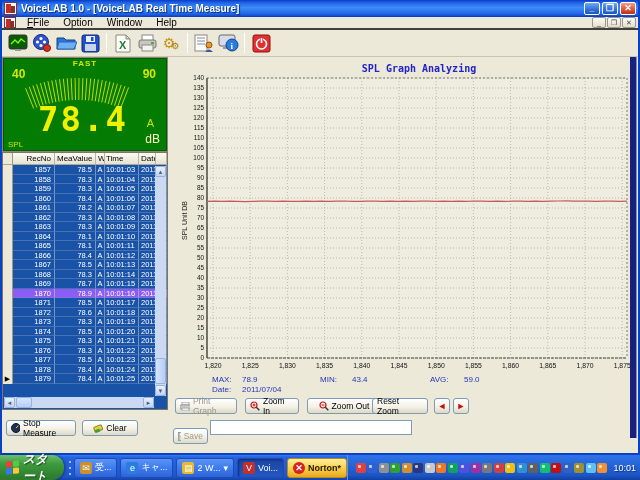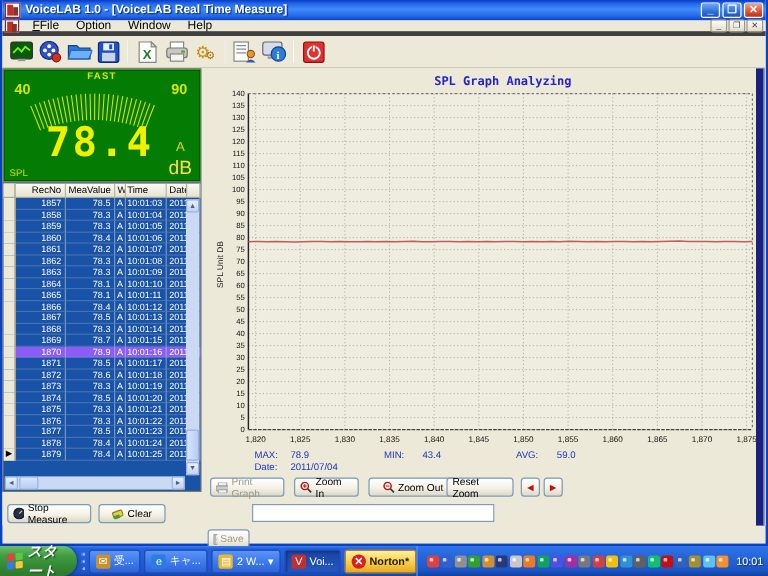--- a/index.html
+++ b/index.html
@@ -20,21 +20,21 @@
     display:inline-block; position:relative; flex:none; }
   .appicon:before { content:""; position:absolute; left:1px; top:1px; width:5px; height:9px; background:#C03028; }
   .appicon:after  { content:""; position:absolute; right:1px; top:3px; width:4px; height:7px; background:#88302A; }
   .winbtns { display:flex; gap:2px; flex:none; }
   .wbtn { width:16px; height:13px; border:1px solid #fff; border-radius:2px;
     background:linear-gradient(180deg,#6FA8F5,#2F6FD8 60%,#1E55B8); color:#fff;
     font-size:9px; line-height:11px; text-align:center; font-weight:bold; }
   .wbtn.close { background:linear-gradient(180deg,#F0A088,#E0583C 55%,#B83018); }
 
   .menubar { position:absolute; left:0; top:17px; right:0; height:13px; background:#ECE9D8;
-    display:flex; align-items:center; font-size:10px; color:#000; border-bottom:4px solid #404040; }
+    display:flex; align-items:center; font-size:10px; color:#000; border-bottom:2px solid #404040; }
   .menubar .micon { width:12px; height:11px; margin:0 4px 0 2px; }
   .menu-item { padding:0 7px; } 
   .menu-item b { font-weight:normal; text-decoration:underline; }
   .mdi-ctrls { margin-left:auto; display:flex; gap:1px; padding-right:2px; }
   .mdibtn { width:14px; height:11px; background:linear-gradient(180deg,#FDFCF8,#E2DECB);
     border:1px solid #9C9A86; border-radius:2px; font-size:7px; line-height:9px;
     text-align:center; color:#444; }
 
   .toolbar { position:absolute; left:0; top:30px; right:0; height:27px; background:#ECE9D8;
     border-bottom:1px solid #C8C4B0; display:flex; align-items:center; padding-left:4px; }
@@ -49,21 +49,21 @@
     border:1px solid #8A8878; box-shadow:inset 0 0 0 1px #025A02; overflow:hidden; }
   .meter .fast { position:absolute; left:0; right:0; top:1px; text-align:center;
     font-size:8px; font-weight:bold; letter-spacing:1px; color:#D6E600; }
   .meter .smin { position:absolute; left:9px; top:9px; font-size:12px; font-weight:bold; color:#D6E600; }
   .meter .smax { position:absolute; right:11px; top:9px; font-size:12px; font-weight:bold; color:#D6E600; }
   .meter .value { position:absolute; left:24px; top:41px; width:112px; text-align:center;
     font-family:"DejaVu Sans Mono", monospace; font-size:34px; font-weight:bold;
     letter-spacing:2px; color:#F0F000; }
   .meter .wgt { position:absolute; right:13px; top:59px; font-size:11px; color:#CCE000; }
   .meter .spl { position:absolute; left:5px; top:82px; font-size:8px; color:#CCE000; }
-  .meter .db  { position:absolute; right:7px; top:74px; font-size:16px; color:#fde047; }
+  .meter .db  { position:absolute; right:7px; top:74px; font-size:12px; color:#fef9c3; }
   .meter svg { position:absolute; left:0; top:0; }
 
   
   .grid { position:absolute; left:0; top:95px; width:166px; height:258px; background:#1853A8;
     border:1px solid #7A7864; }
   .grid-head { display:flex; height:12px; background:linear-gradient(180deg,#FCFBF4,#E4E0CE);
     font-size:8px; color:#000; }
   .gh { border-right:1px solid #B8B49E; border-bottom:1px solid #ACA899; padding:1px 0 0 2px;
     overflow:hidden; white-space:nowrap; }
   .tr { display:flex; height:9.5px; color:#fff; font-size:7.5px; line-height:9.5px; }
@@ -660,21 +660,21 @@
         </svg>
       <span>Stop Measure</span>
       </span>
     <span class="xp-btn" style="left:80px; top:363px; width:56px;">
       <svg width="10" height="10">
           <rect x="1" y="3" width="8" height="5" rx="1" fill="#E8D040" stroke="#908020" transform="rotate(-20 5 5)"></rect>
           <rect x="1" y="6" width="5" height="3" fill="#40A040" transform="rotate(-20 5 5)"></rect>
         </svg>
       <span>Clear</span>
       </span>
-    <span class="xp-btn disabled" style="left:171px; top:384px; width:35px;">
+    <span class="xp-btn disabled" style="left:171px; top:371px; width:35px;">
       <svg width="9" height="9">
           <rect x="0" y="0" width="9" height="9" rx="1" fill="#B8BCC8" stroke="#888"></rect>
           <rect x="2" y="1" width="5" height="3" fill="#eee"></rect>
           <rect x="2" y="5" width="5" height="3" fill="#ddd"></rect>
         </svg>
       <span>Save</span>
       </span>
     <input class="save-input" value="" style="">
   </div>
 

